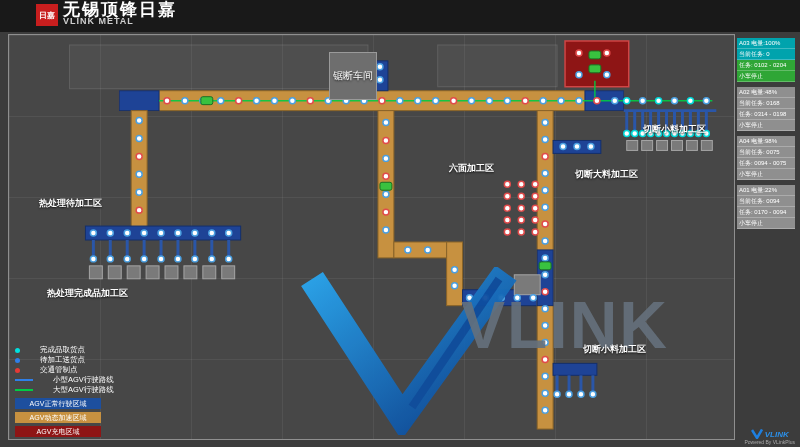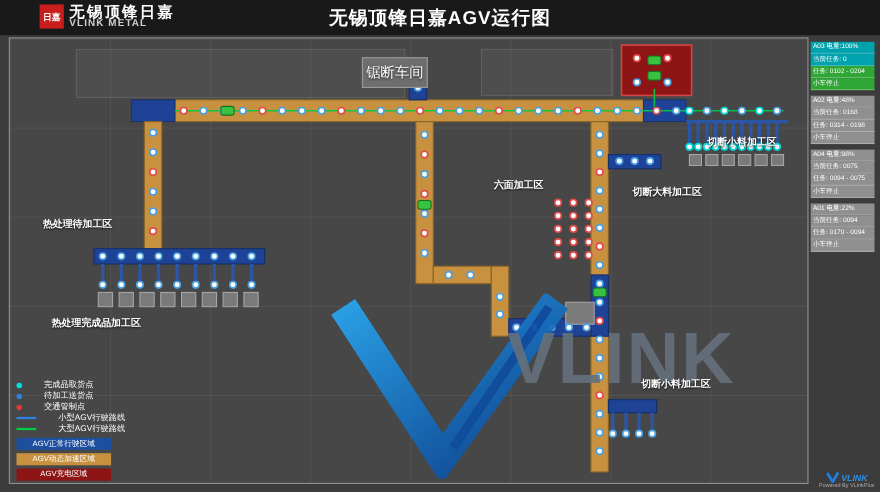--- a/index.html
+++ b/index.html
@@ -4,21 +4,21 @@
 <style>
   * { margin:0; padding:0; box-sizing:border-box; }
   html,body { width:800px; height:447px; }
   body { position:relative; background:#3c3c3c; font-family:"Liberation Sans","DejaVu Sans",sans-serif; overflow:hidden; color:#fff; }
 
   
   .header { position:absolute; left:0; top:0; width:800px; height:32px; background:#191919; }
   .logo-block { position:absolute; left:36px; top:4px; display:flex; align-items:flex-start; gap:5px; }
   .logo-badge { width:22px; height:22px; background:#c81e1e; color:#fff; font-size:8px; font-weight:bold;
                 display:flex; align-items:center; justify-content:center; }
-  .logo-cn { font-size:14px; font-weight:bold; letter-spacing:2px; color:#fff; line-height:12px; }
+  .logo-cn { font-size:17px; font-weight:bold; letter-spacing:2px; color:#fff; line-height:12px; }
   .logo-en { font-size:9px; font-weight:bold; color:#cfcfcf; letter-spacing:1px; line-height:11px; }
   .app-title { position:absolute; left:50%; top:5px; transform:translateX(-50%); font-size:17px; font-weight:bold; color:#fff; letter-spacing:1px; white-space:nowrap; }
   .timestamp { position:absolute; right:92px; top:9px; font-size:11px; font-weight:bold; color:#fff; }
 
   
   .map { position:absolute; left:8px; top:34px; width:727px; height:406px; background:#474747;
          border:1px solid #8f8f8f;
          background-image:
            linear-gradient(to right, rgba(255,255,255,.06) 1px, transparent 1px),
            linear-gradient(to bottom, rgba(255,255,255,.06) 1px, transparent 1px);
@@ -26,21 +26,21 @@
   .map svg.canvas { position:absolute; left:0; top:0; width:100%; height:100%; }
   .p-o { fill:#c79140; stroke:#8a6428; stroke-width:1; }
   .p-b { fill:#1e4396; stroke:#142f6b; stroke-width:1; }
   .charge { fill:#8e1515; stroke:#d04545; stroke-width:1.5; }
   .route-g { stroke:#00cc44; stroke-width:1.5; fill:none; opacity:.9; }
   .rail { stroke:#2a56a8; stroke-width:3; }
   .zone-faint { fill:rgba(255,255,255,.04); stroke:rgba(255,255,255,.12); stroke-width:1; }
 
   .region-label { position:absolute; color:#fff; font-size:9px; font-weight:bold; white-space:nowrap;
                   text-shadow:0 1px 2px rgba(0,0,0,.8); z-index:4; }
-  .region-label.boxed { background:#6e6e6e; border:1px solid #9a9a9a; font-weight:normal; font-size:13px; padding:4px 3px; }
+  .region-label.boxed { background:#6e6e6e; border:1px solid #9a9a9a; font-weight:normal; font-size:10px; padding:16px 3px; }
 
   
   .legend { position:absolute; left:6px; top:310px; z-index:5; }
   .lg-row { display:flex; align-items:center; gap:20px; height:10px; font-size:7.5px; color:#fff; }
   .dot { width:5px; height:5px; border-radius:50%; display:inline-block; }
   .lline { width:18px; height:2px; display:inline-block; }
   .lg-zone { width:86px; height:11px; margin-top:3px; font-size:7px; color:#fff; text-align:center; line-height:11px; }
 
   
   .watermark { position:absolute; left:0; top:0; width:100%; height:100%; pointer-events:none; z-index:3; }
@@ -69,21 +69,20 @@
 <body>
 
 <div class="header">
   <div class="logo-block">
     <div class="logo-badge">日嘉</div>
     <div>
       <div class="logo-cn">无锡顶锋日嘉</div>
       <div class="logo-en">VLINK METAL</div>
     </div>
   </div>
-  <div class="app-title">无锡顶锋日嘉AGV运行图</div>
 </div>
 
 <div class="map">
   <svg class="canvas" viewBox="0 0 727 406">
     <defs>
       <linearGradient id="vg" x1="0" y1="0" x2="1" y2="1">
         <stop offset="0" stop-color="#2aa7f0"></stop>
           <stop offset="1" stop-color="#0a3f8f"></stop>
       </linearGradient>
     </defs>

